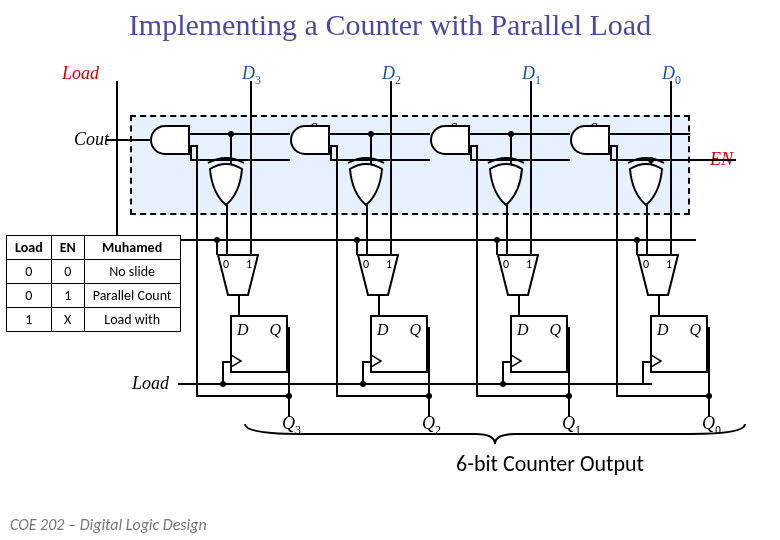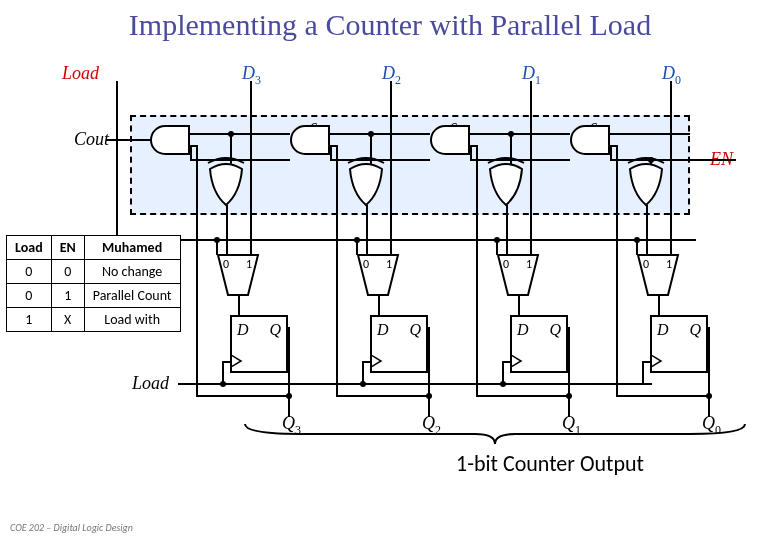--- a/index.html
+++ b/index.html
@@ -103,21 +103,21 @@
   .footer {
     position: absolute;
     bottom: 6px; left: 0; right: 0;
     display: flex;
     justify-content: space-between;
     padding: 0 10px;
     font-family: 'Comic Sans MS', cursive;
     font-size: 11px;
     color: #cc7a00;
   }
-  .footer .center { font-family: Calibri, sans-serif; font-size: 10px; color: #777; font-style: italic; }
+  .footer .center { font-family: Calibri, sans-serif; font-size: 16px; color: #777; font-style: italic; }
 </style>
 </head>
 <body>
 
 <div class="title">Implementing a Counter with Parallel Load</div>
 
 <div class="diagram">
 
   <div class="dashed"></div>
 
@@ -331,37 +331,37 @@
       <tr>
     <th>Load</th>
     <th>EN</th>
     <th>Muhamed</th>
   </tr>
     </thead>
   <tbody>
     <tr>
       <td>0</td>
         <td>0</td>
-        <td>No change</td>
+        <td>No slide</td>
     </tr>
     <tr>
       <td>0</td>
         <td>1</td>
         <td>Parallel Count</td>
     </tr>
     <tr>
       <td>1</td>
         <td>X</td>
         <td>Load with</td>
     </tr>
   </tbody>
 </table>
 
 <div class="brace">
   <svg width="510" height="28" viewBox="0 0 510 28">
     <path d="M5 4 Q5 14 60 14 L235 14 Q255 14 255 24 Q255 14 275 14 L450 14 Q505 14 505 4" fill="none" stroke="#000" stroke-width="2"></path>
   </svg>
 </div>
-<div class="output-label">1-bit Counter Output</div>
+<div class="output-label">6-bit Counter Output</div>
 
 <div class="footer">
   <span class="center">COE 202 – Digital Logic Design</span>
 </div>
 
 </body></html>

